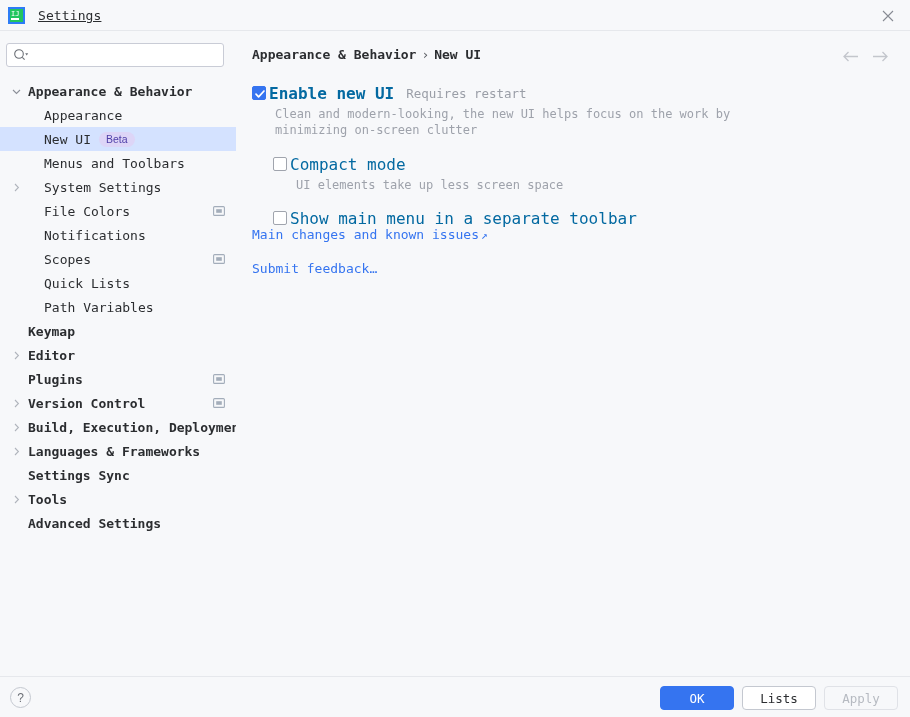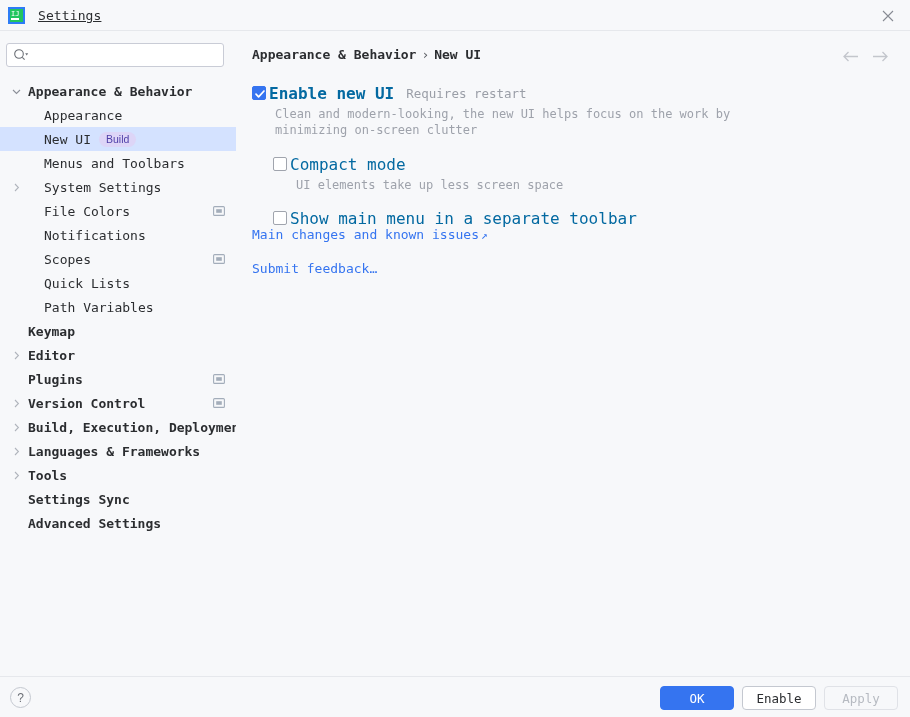--- a/index.html
+++ b/index.html
@@ -246,21 +246,21 @@
             <path d="M1 3 L4.5 6.4 L8 3" stroke="#8c9099" stroke-width="1.1" fill="none"></path>
           </svg>
         </span>
         <span class="label">Appearance &amp; Behavior</span>
       </div>
       <div class="tree-row lvl1">
         <span class="label">Appearance</span>
       </div>
       <div class="tree-row lvl1 selected">
         <span class="label">New UI</span>
-        <span class="badge">Build</span>
+        <span class="badge">Beta</span>
       </div>
       <div class="tree-row lvl1">
         <span class="label">Menus and Toolbars</span>
       </div>
       <div class="tree-row lvl1">
         <span class="arrow">
           <svg width="9" height="9" viewBox="0 0 9 9">
             <path d="M3 1 L6.4 4.5 L3 8" stroke="#b0b4bc" stroke-width="1.1" fill="none"></path>
           </svg>
         </span>
@@ -329,29 +329,29 @@
       </div>
       <div class="tree-row lvl0">
         <span class="arrow">
           <svg width="9" height="9" viewBox="0 0 9 9">
             <path d="M3 1 L6.4 4.5 L3 8" stroke="#b0b4bc" stroke-width="1.1" fill="none"></path>
           </svg>
         </span>
         <span class="label">Languages &amp; Frameworks</span>
       </div>
       <div class="tree-row lvl0">
+        <span class="label">Settings Sync</span>
+      </div>
+      <div class="tree-row lvl0">
         <span class="arrow">
           <svg width="9" height="9" viewBox="0 0 9 9">
             <path d="M3 1 L6.4 4.5 L3 8" stroke="#b0b4bc" stroke-width="1.1" fill="none"></path>
           </svg>
         </span>
         <span class="label">Tools</span>
-      </div>
-      <div class="tree-row lvl0">
-        <span class="label">Settings Sync</span>
       </div>
       <div class="tree-row lvl0">
         <span class="label">Advanced Settings</span>
       </div>
     </div>
 </div>
 
 <div class="content">
 
   <div class="breadcrumb">
@@ -407,16 +407,16 @@
   <div class="links" id="links">
       <a class="link"><span>Main changes and known issues</span><span class="ext-arrow">↗</span></a>
       <a class="link"><span>Submit feedback…</span></a>
     </div>
 </div>
 
 <div class="footer">
   <div class="help-btn">?</div>
   <div class="btns">
     <div class="btn primary">OK</div>
-    <div class="btn normal">Enable</div>
+    <div class="btn normal">Lists</div>
     <div class="btn disabled">Apply</div>
   </div>
 </div>
 
 </body></html>

